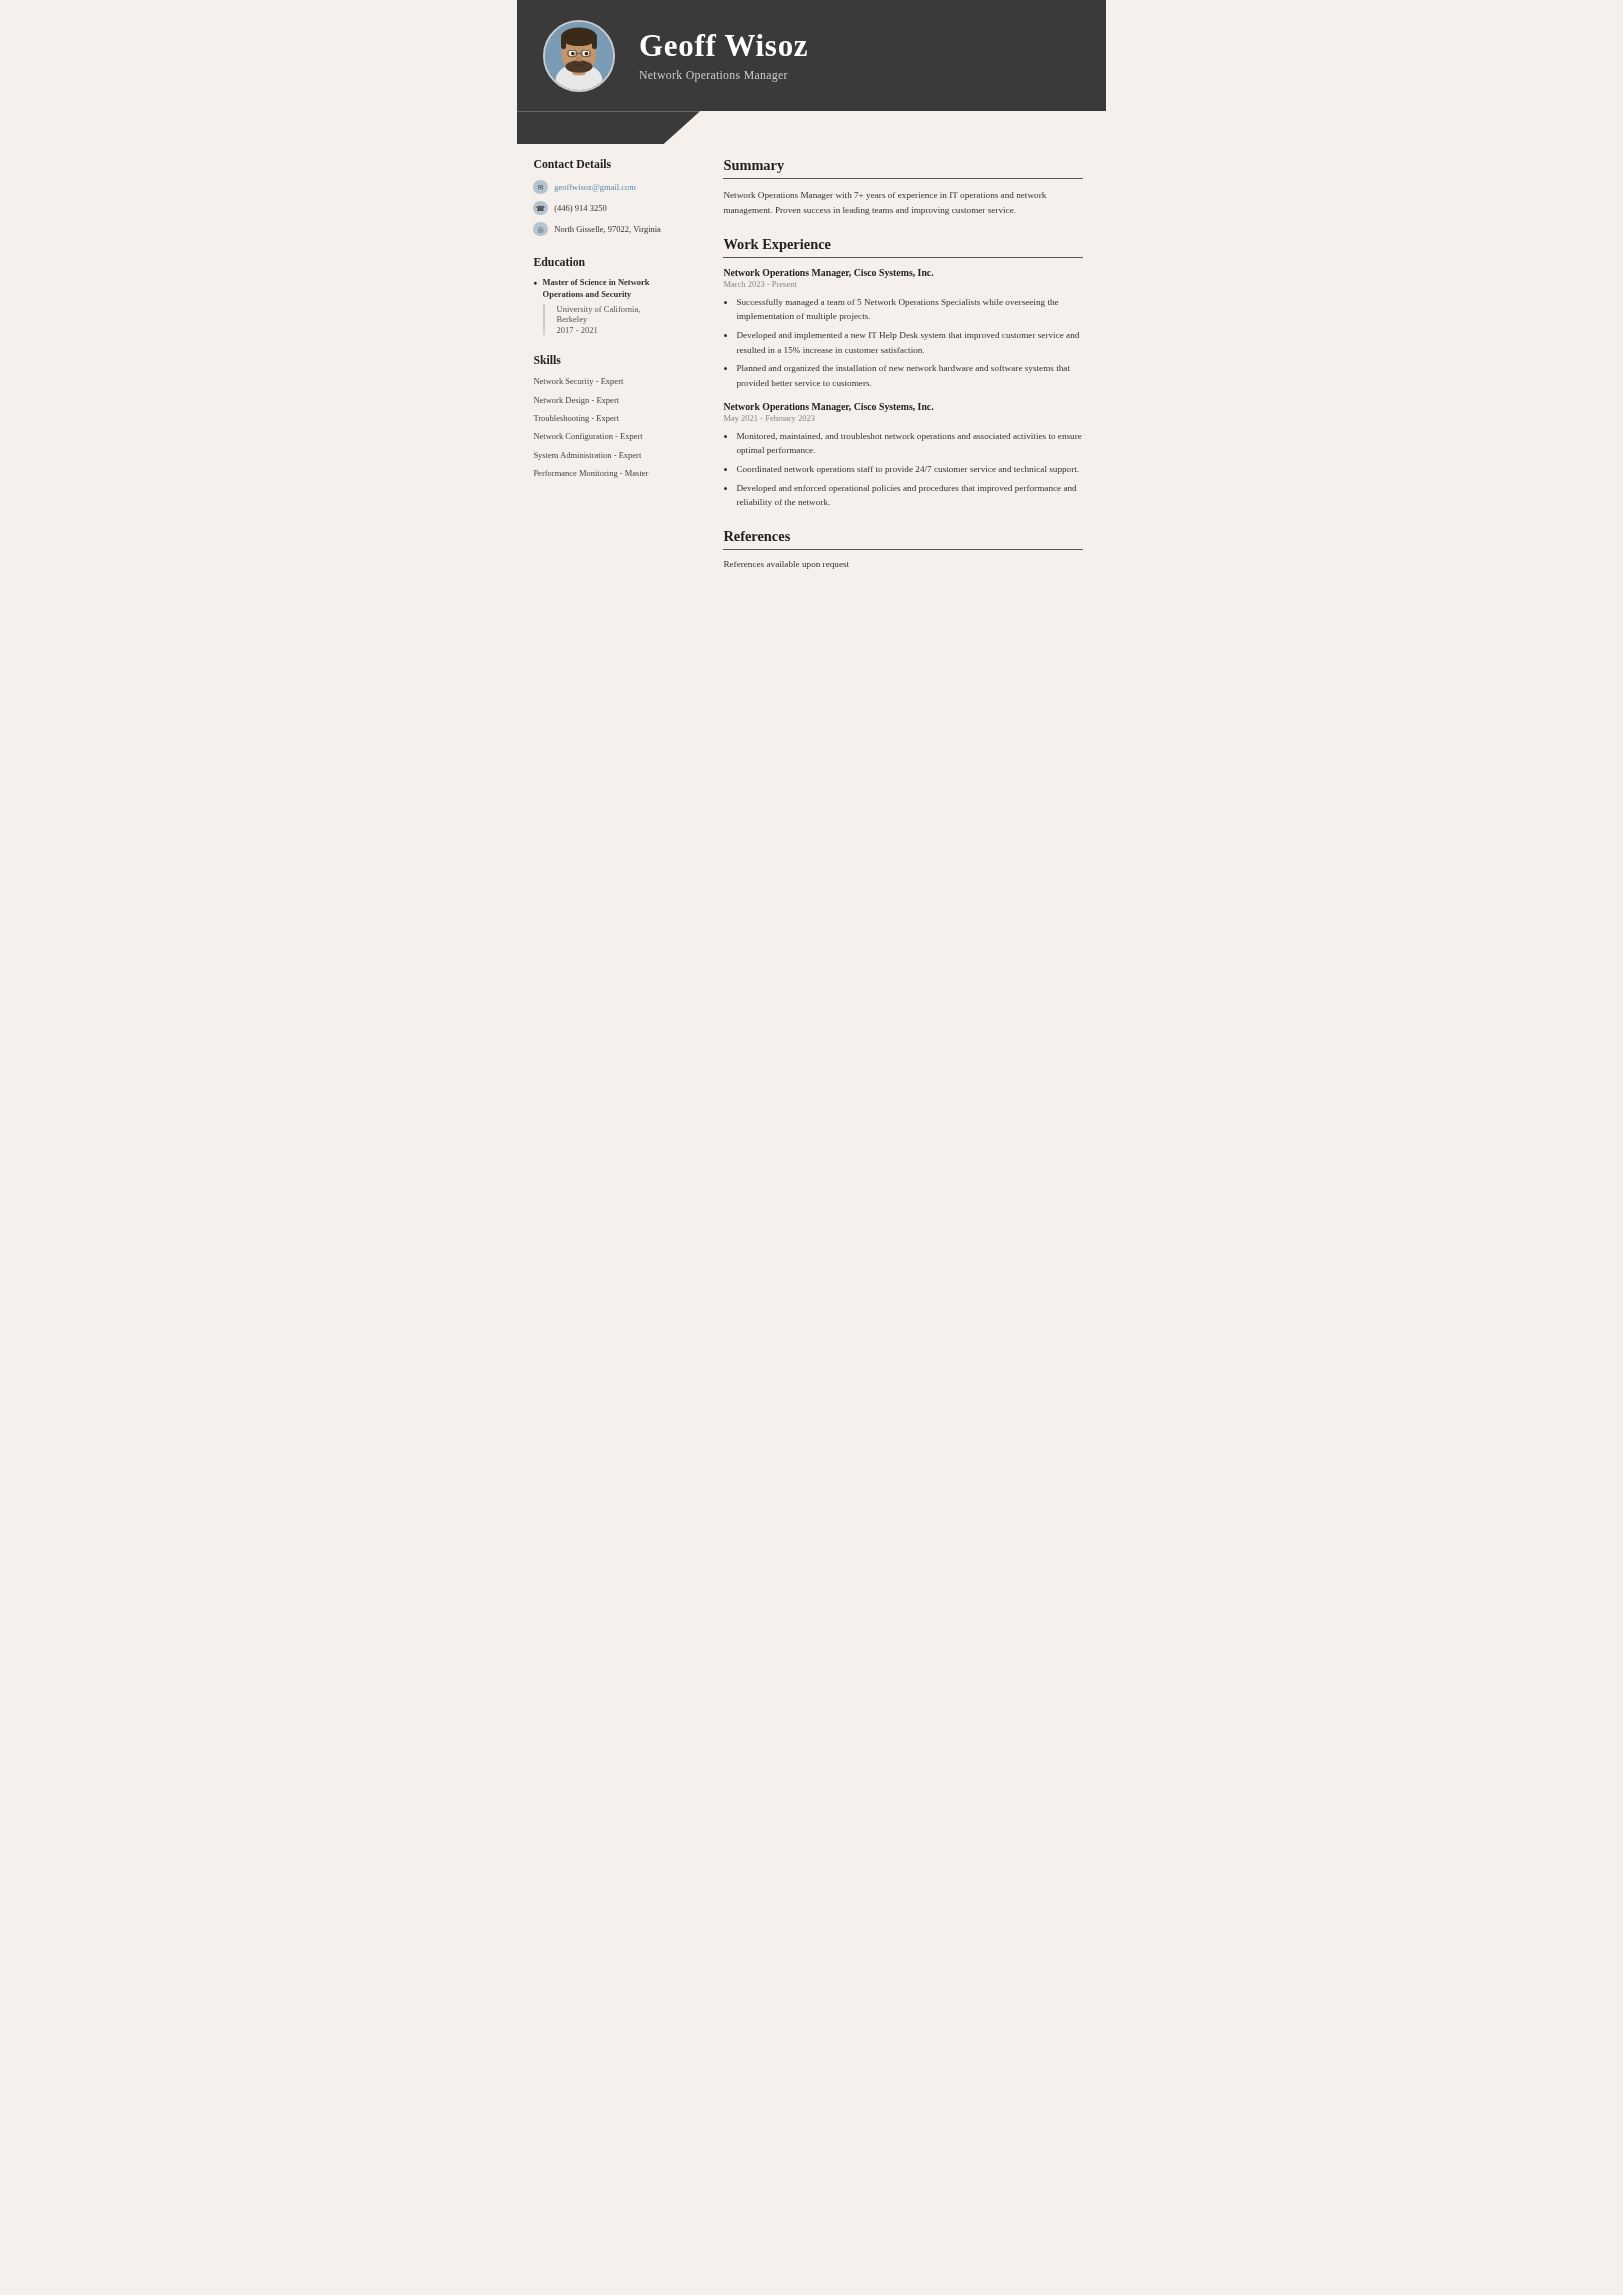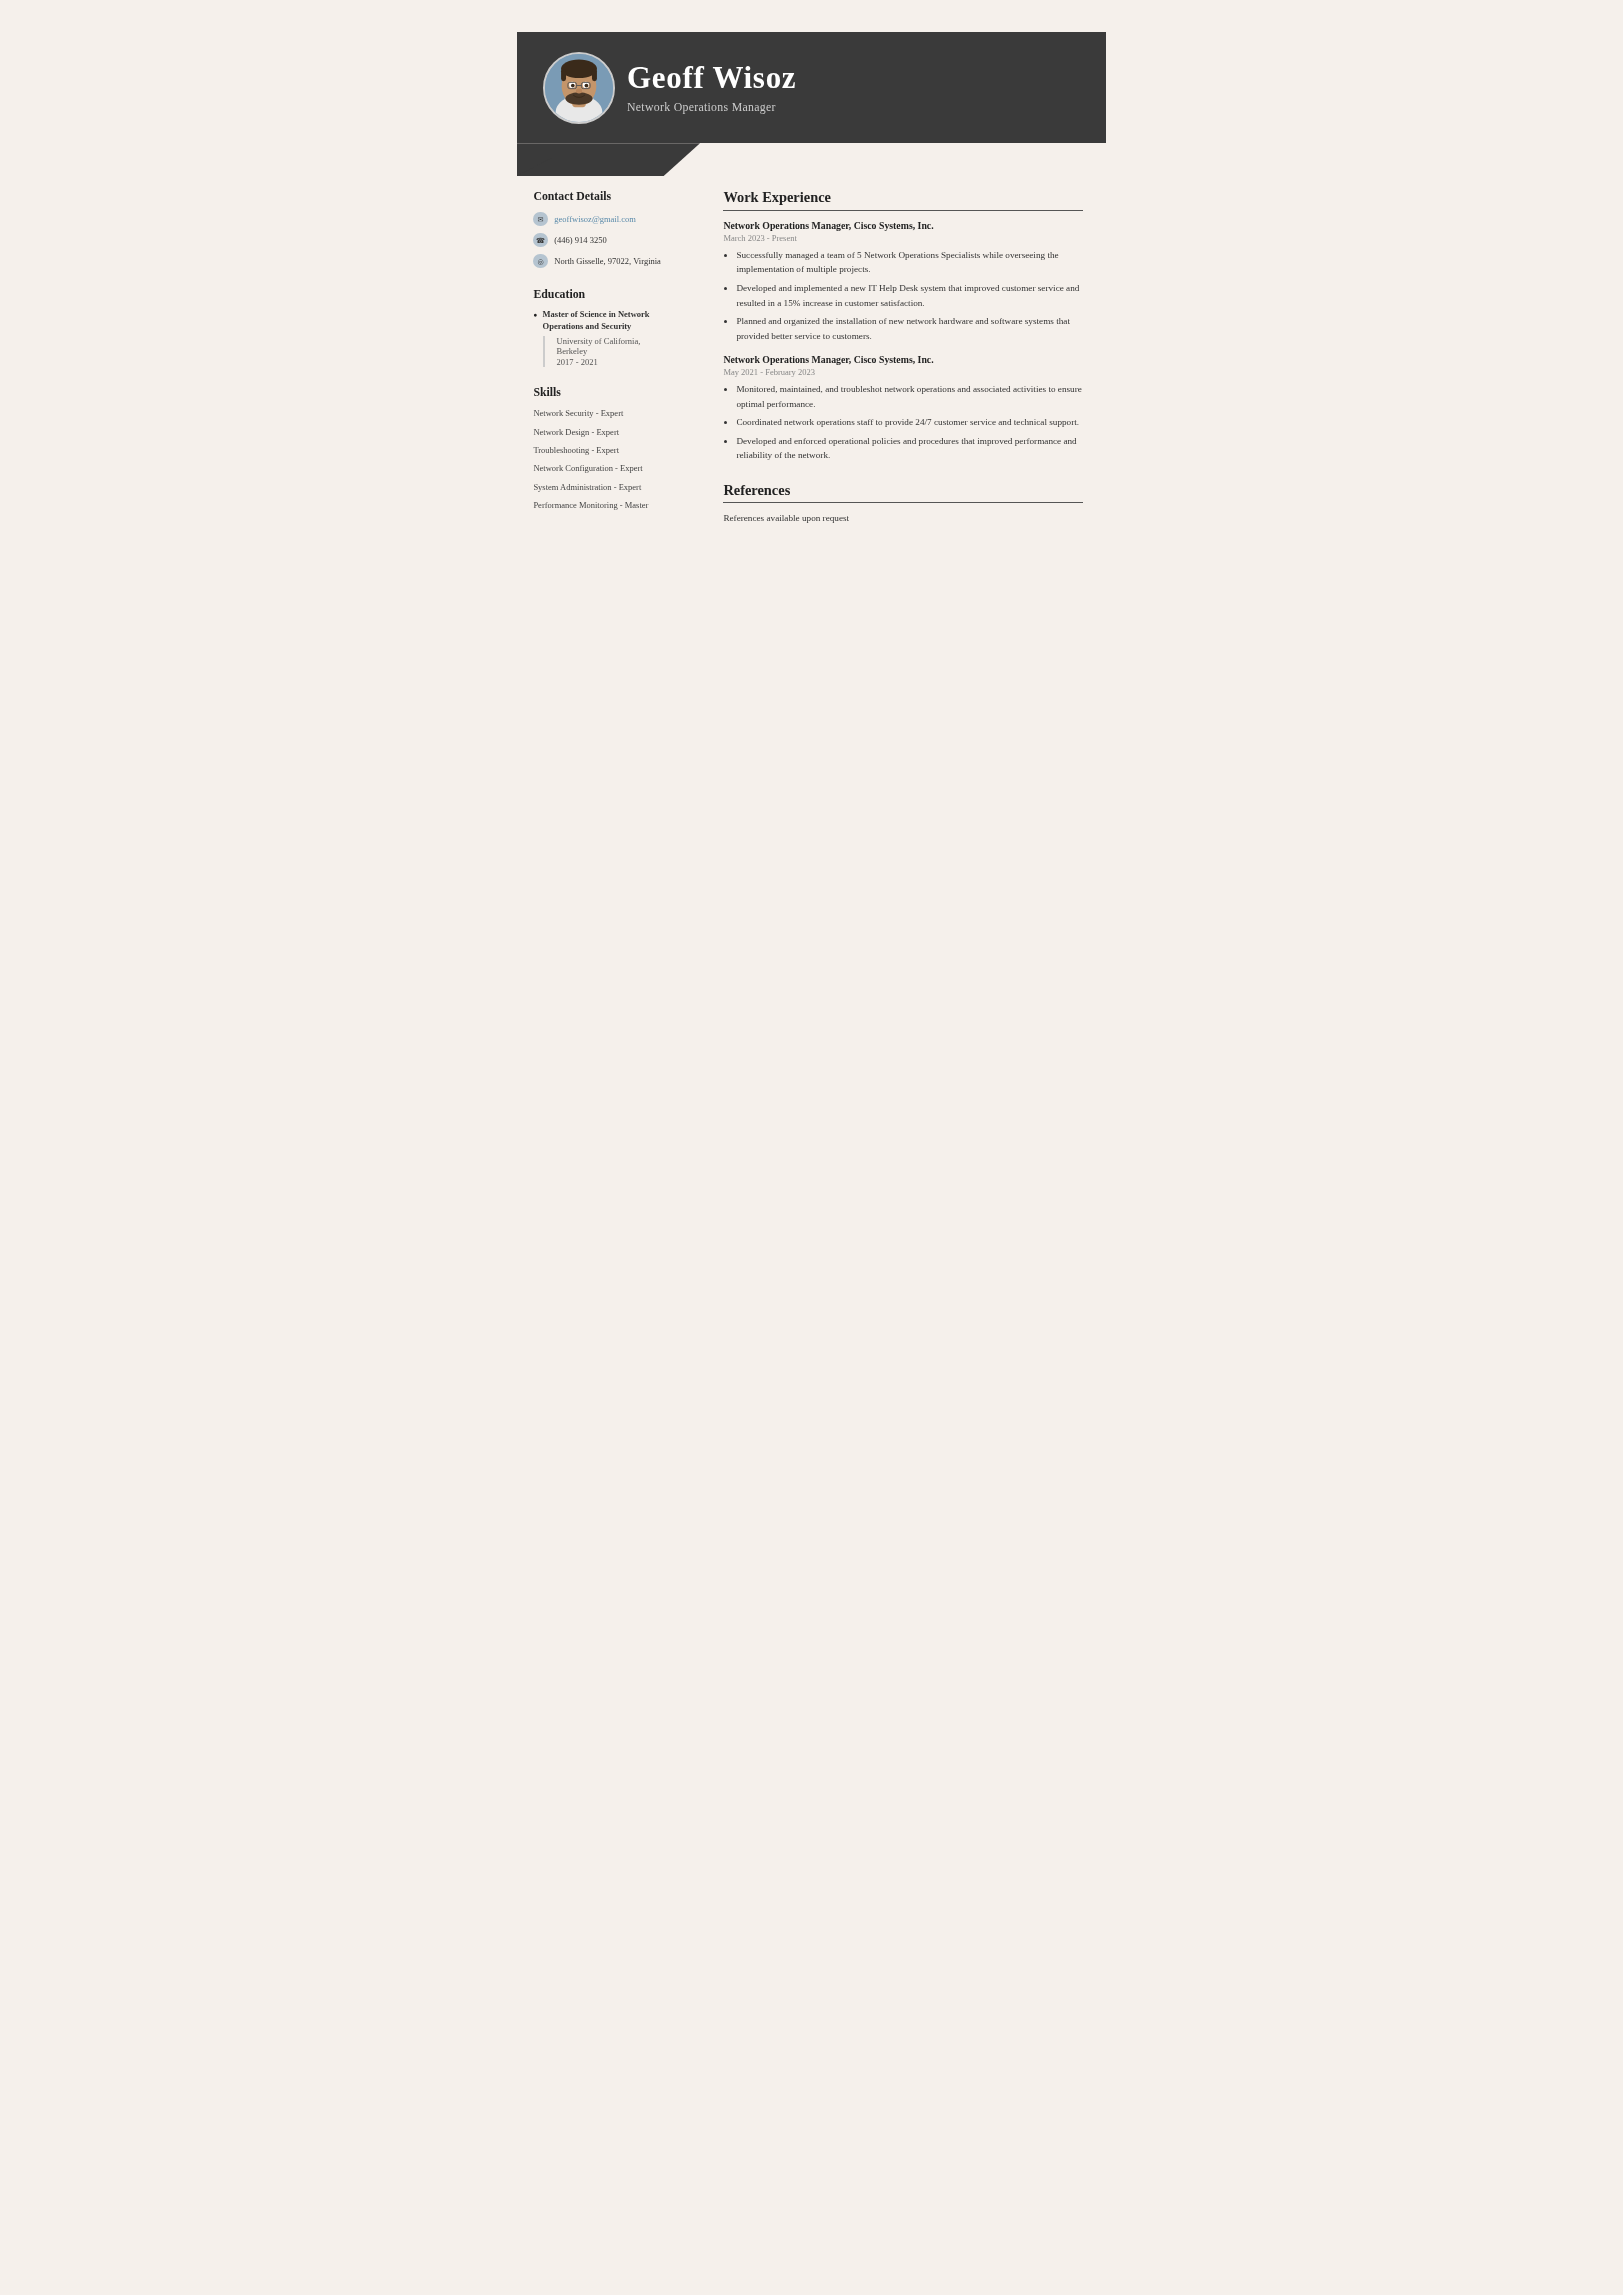--- a/index.html
+++ b/index.html
@@ -17,23 +17,22 @@
       position: relative;
     }
 
     
     .header {
       background: #3a3a3a;
       color: #fff;
       display: flex;
       align-items: center;
       padding: 19.6px 26px;
-      gap: 12px;
+      gap: 24px;
       min-height: 92px;
-      margin-top: 32px;
     }
 
     .avatar-container {
       flex-shrink: 0;
     }
 
     .avatar {
       width: 72px;
       height: 72px;
       border-radius: 50%;
@@ -348,20 +347,24 @@
             <div class="skill-item">Network Configuration - Expert</div>
             <div class="skill-item">System Administration - Expert</div>
             <div class="skill-item">Performance Monitoring - Master</div>
           </div>
       </div>
 
     </div>
 
     <div class="content">
 
+      <div class="content-section">
+        <div class="section-title">Summary</div>
+        <p class="summary-text">Network Operations Manager with 7+ years of experience in IT operations and network management. Proven success in leading teams and improving customer service.</p>
+      </div>
 
       <div class="content-section">
         <div class="section-title">Work Experience</div>
         <div id="jobs-list">
 
         <div>
               <div class="job-title">Network Operations Manager, Cisco Systems, Inc.</div>
               <div class="job-dates">March 2023 - Present</div>
               <ul class="job-bullets">
                 <li>Successfully managed a team of 5 Network Operations Specialists while overseeing the implementation of multiple projects.</li>

